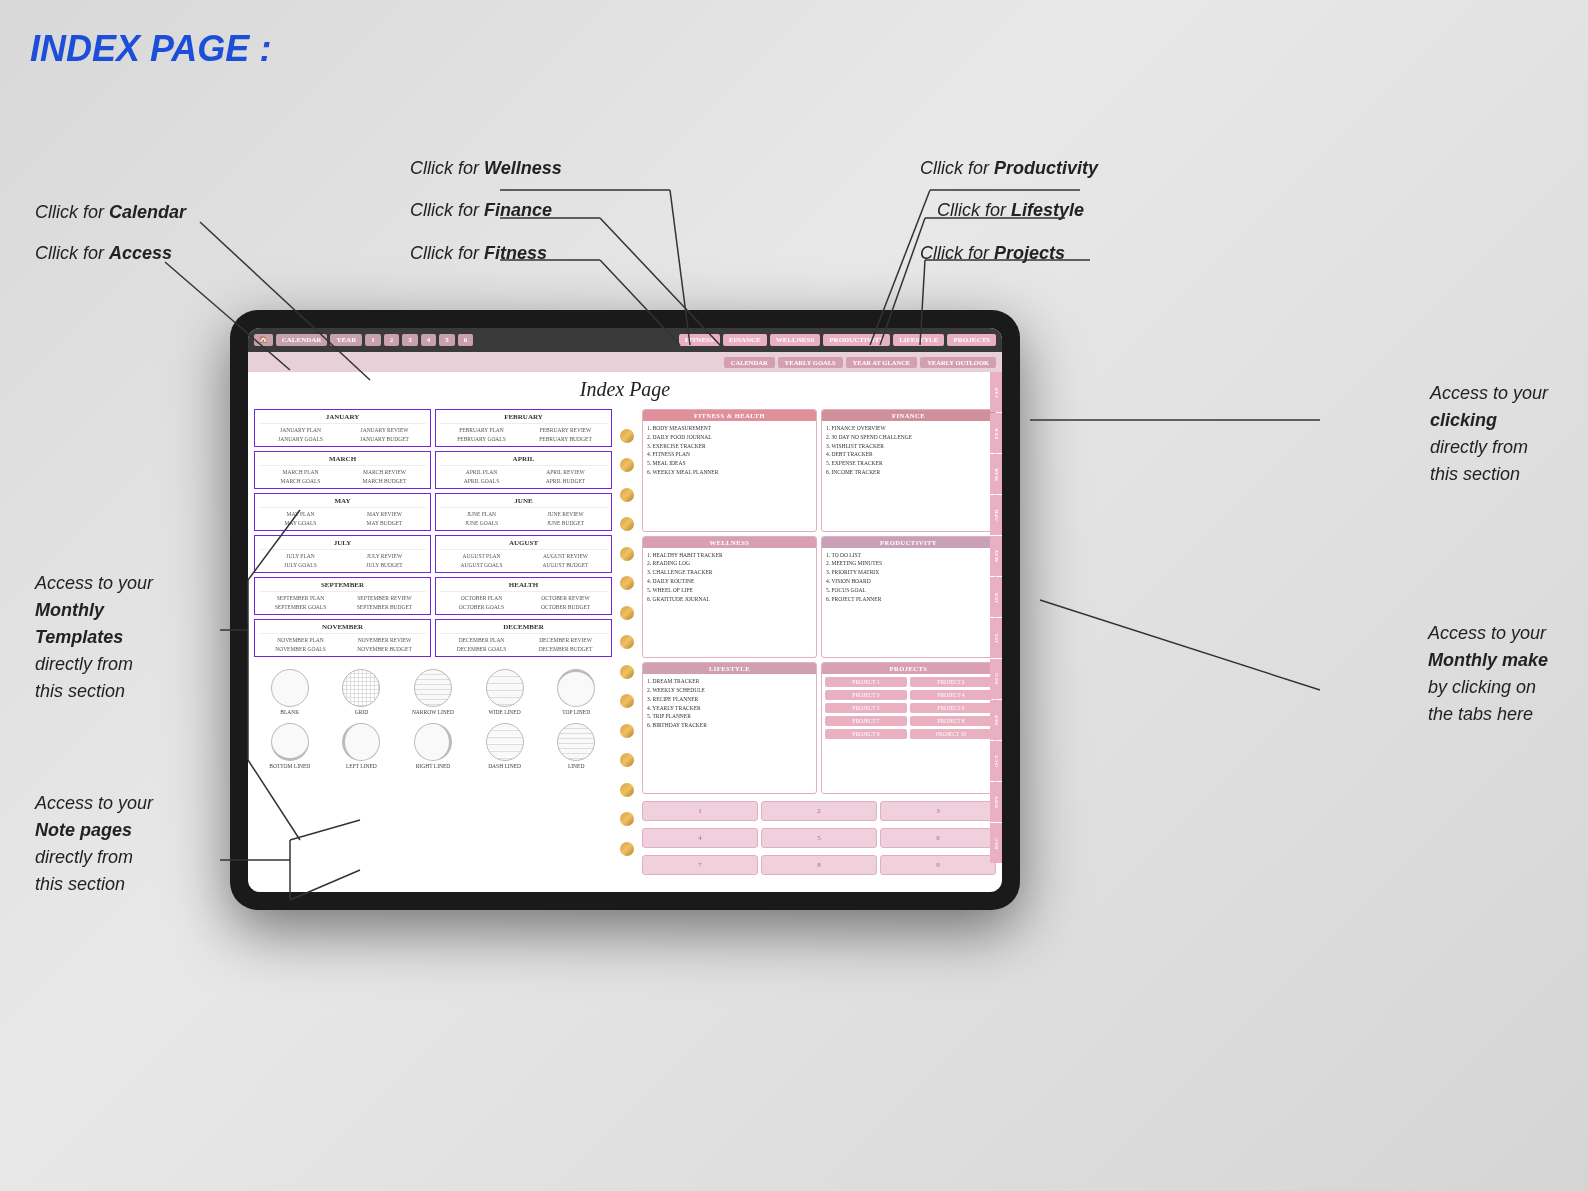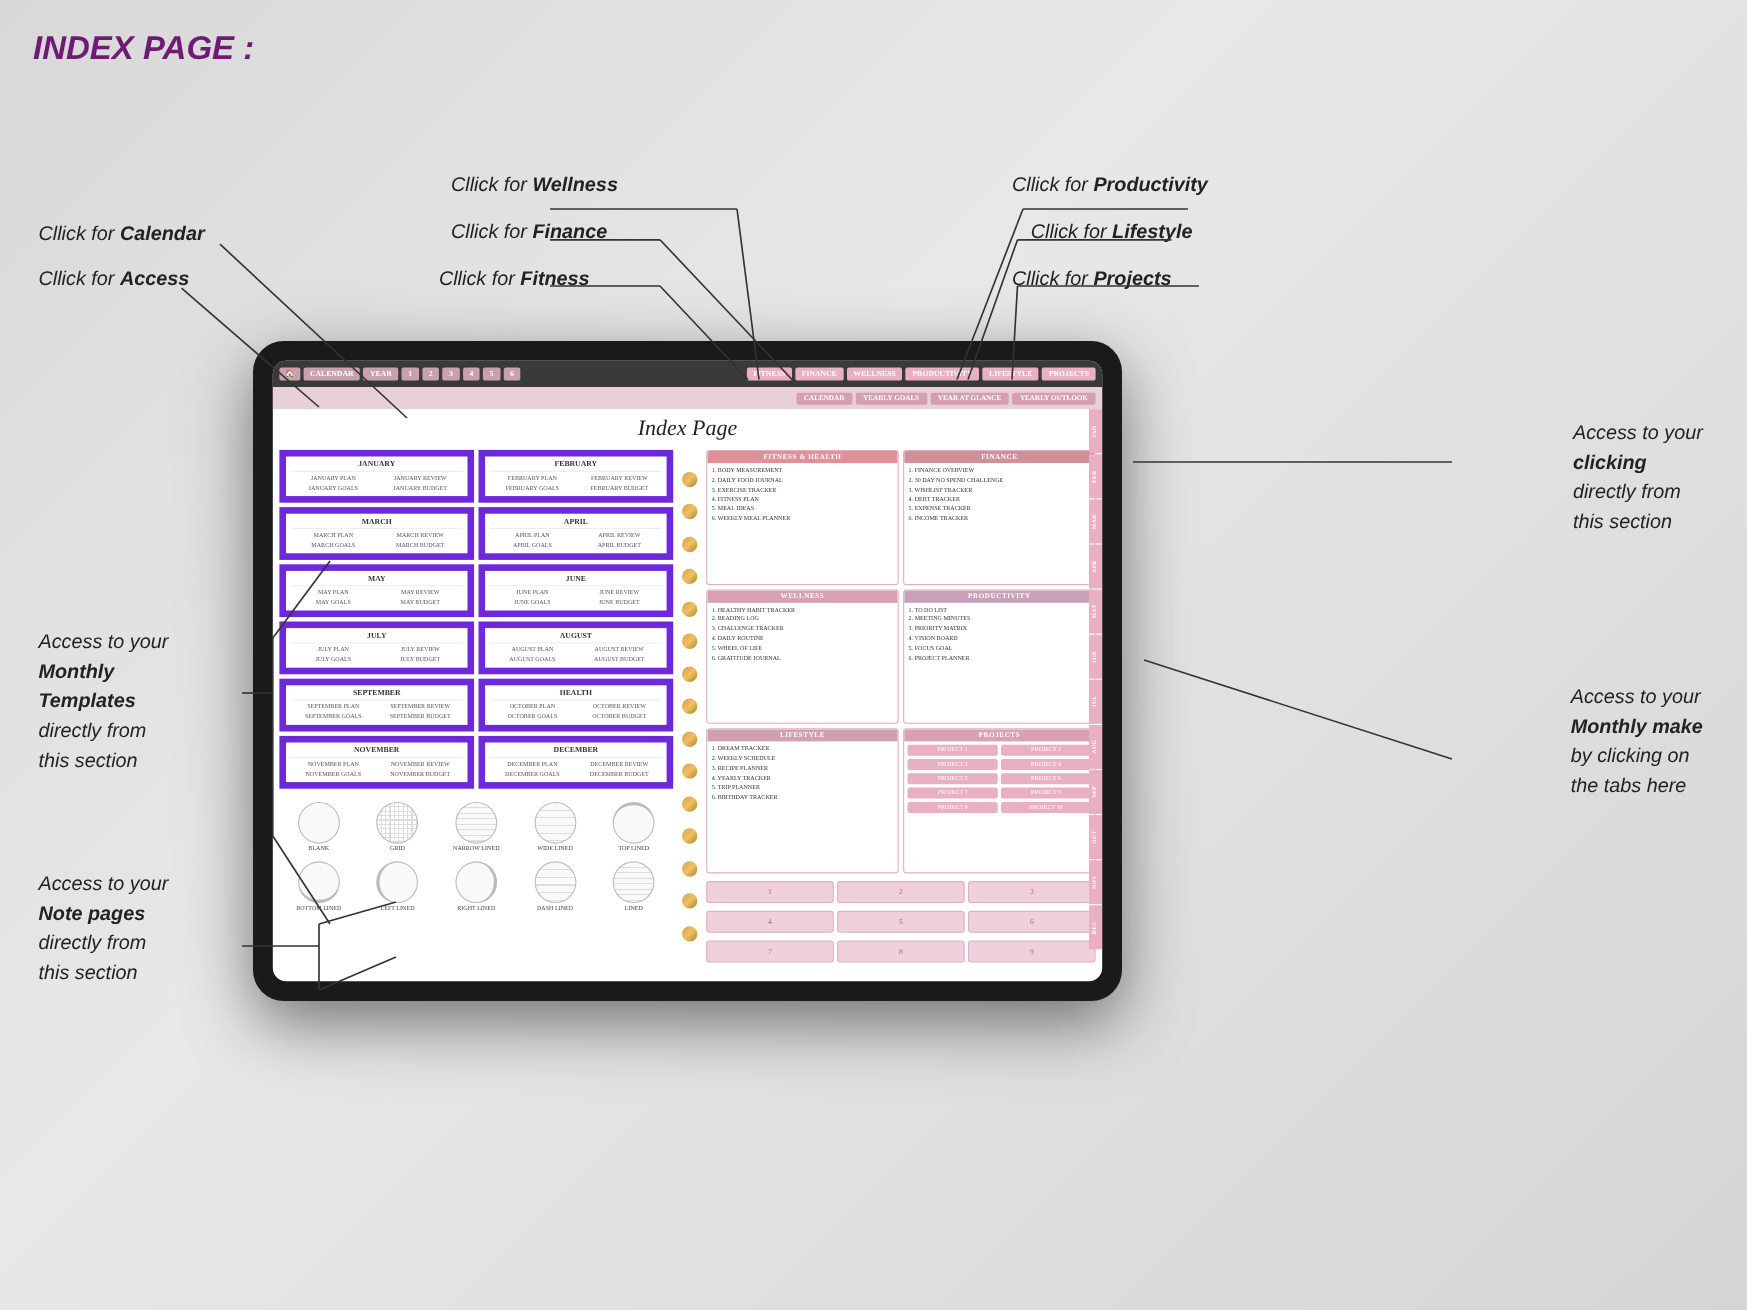--- a/index.html
+++ b/index.html
@@ -26,24 +26,24 @@
       z-index: 1;
       width: 100%;
       height: 100%;
     }
 
     
     .index-title {
       position: absolute;
       top: 28px;
       left: 30px;
-      font-size: 30px;
+      font-size: 36px;
       font-weight: 900;
       font-style: italic;
-      color: #701a75;
+      color: #1d4ed8;
       font-family: Arial, sans-serif;
     }
 
     
     .subtitle {
       position: absolute;
       top: 90px;
       left: 30px;
       width: 900px;
       font-size: 18px;
@@ -163,21 +163,21 @@
     }
 
     .month-grid {
       display: grid;
       grid-template-columns: 1fr 1fr;
       gap: 4px;
       margin-bottom: 8px;
     }
 
     .month-block {
-      border: 6px solid #6d28d9;
+      border: 1px solid #6d28d9;
       padding: 3px 4px;
     }
 
     .month-name {
       text-align: center;
       font-size: 7px;
       font-weight: bold;
       color: #333;
       border-bottom: 1px solid #eee;
       padding-bottom: 2px;
@@ -382,21 +382,21 @@
 </head>
 <body>
 
 <div class="page-wrapper">
 
   <div class="index-title">INDEX PAGE :</div>
 
 
   <div class="callout" style="top: 158px; left: 410px;">Cllick for <b>Wellness</b></div>
   <div class="callout" style="top: 200px; left: 410px;">Cllick for <b>Finance</b></div>
-  <div class="callout" style="top: 243px; left: 399px;">Cllick for <b>Fitness</b></div>
+  <div class="callout" style="top: 243px; left: 410px;">Cllick for <b>Fitness</b></div>
 
   <div class="callout" style="top: 158px; left: 920px;">Cllick for <b>Productivity</b></div>
   <div class="callout" style="top: 200px; left: 920px; margin-left: 17px;">Cllick for <b>Lifestyle</b></div>
   <div class="callout" style="top: 243px; left: 920px;">Cllick for <b>Projects</b></div>
 
   <div class="callout" style="top: 202px; left: 35px;">Cllick for <b>Calendar</b></div>
   <div class="callout" style="top: 243px; left: 35px;">Cllick for <b>Access</b></div>
 
   <div class="tablet">
     <div class="tablet-screen">

